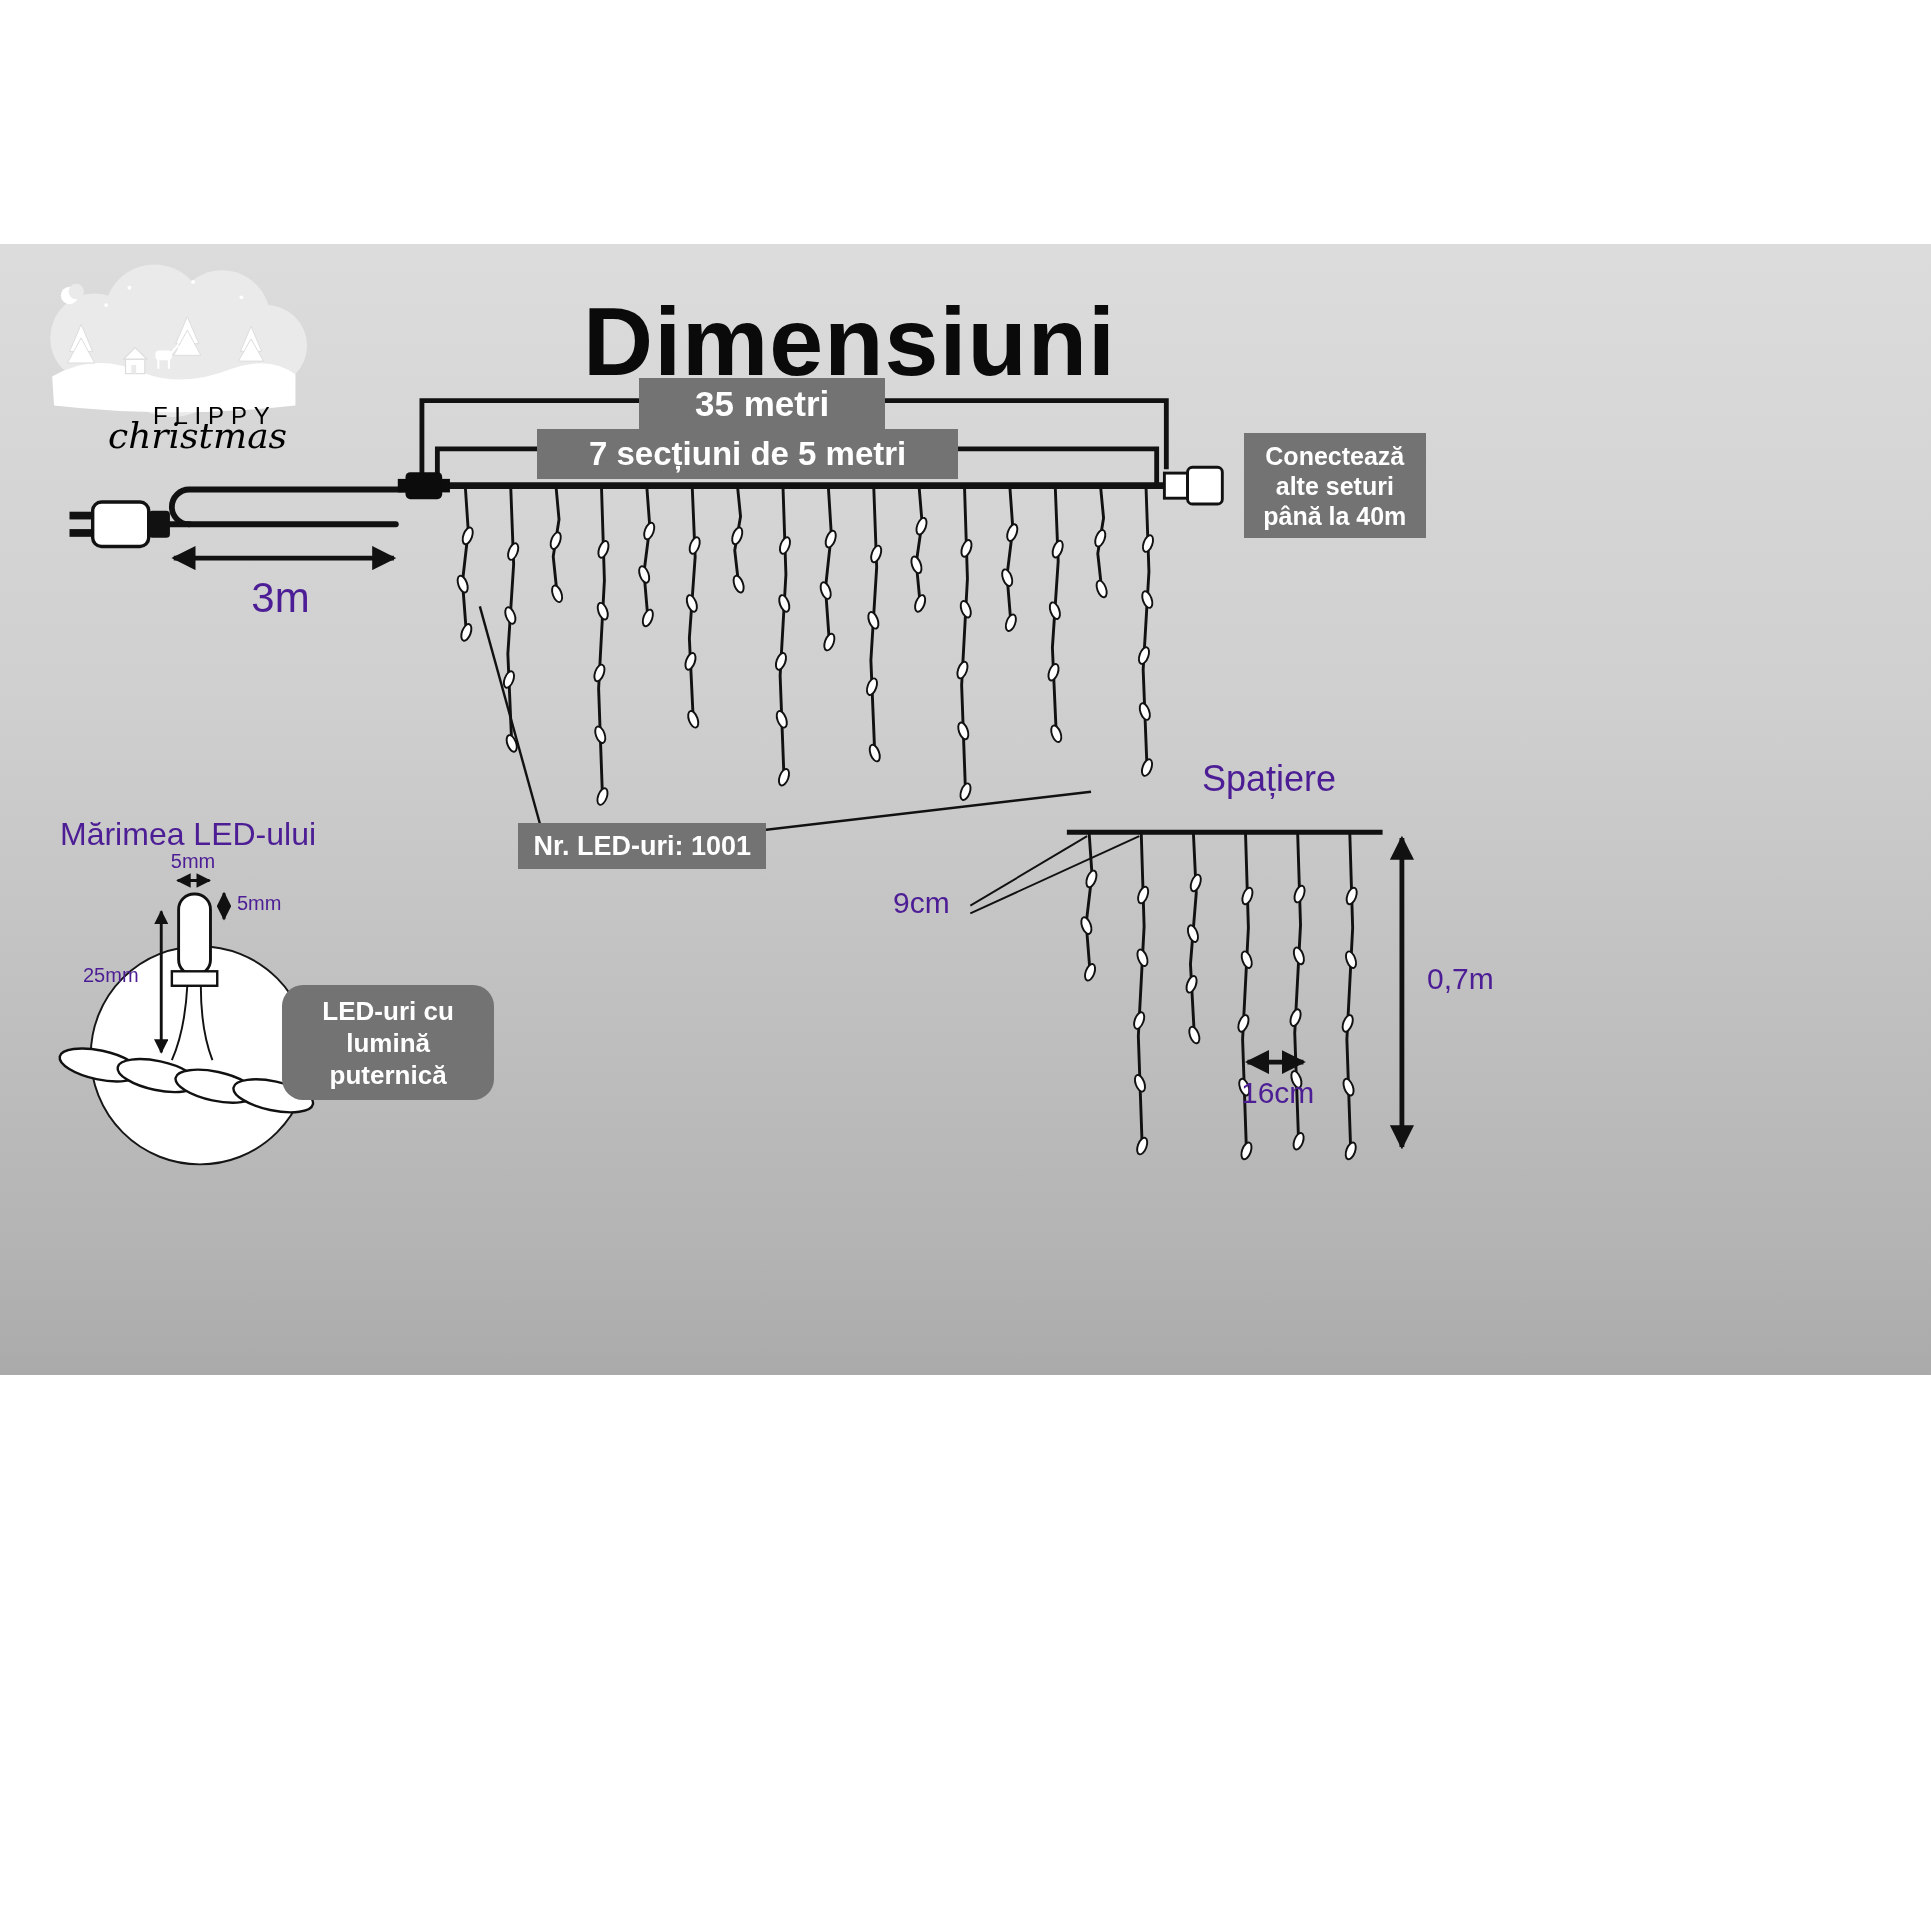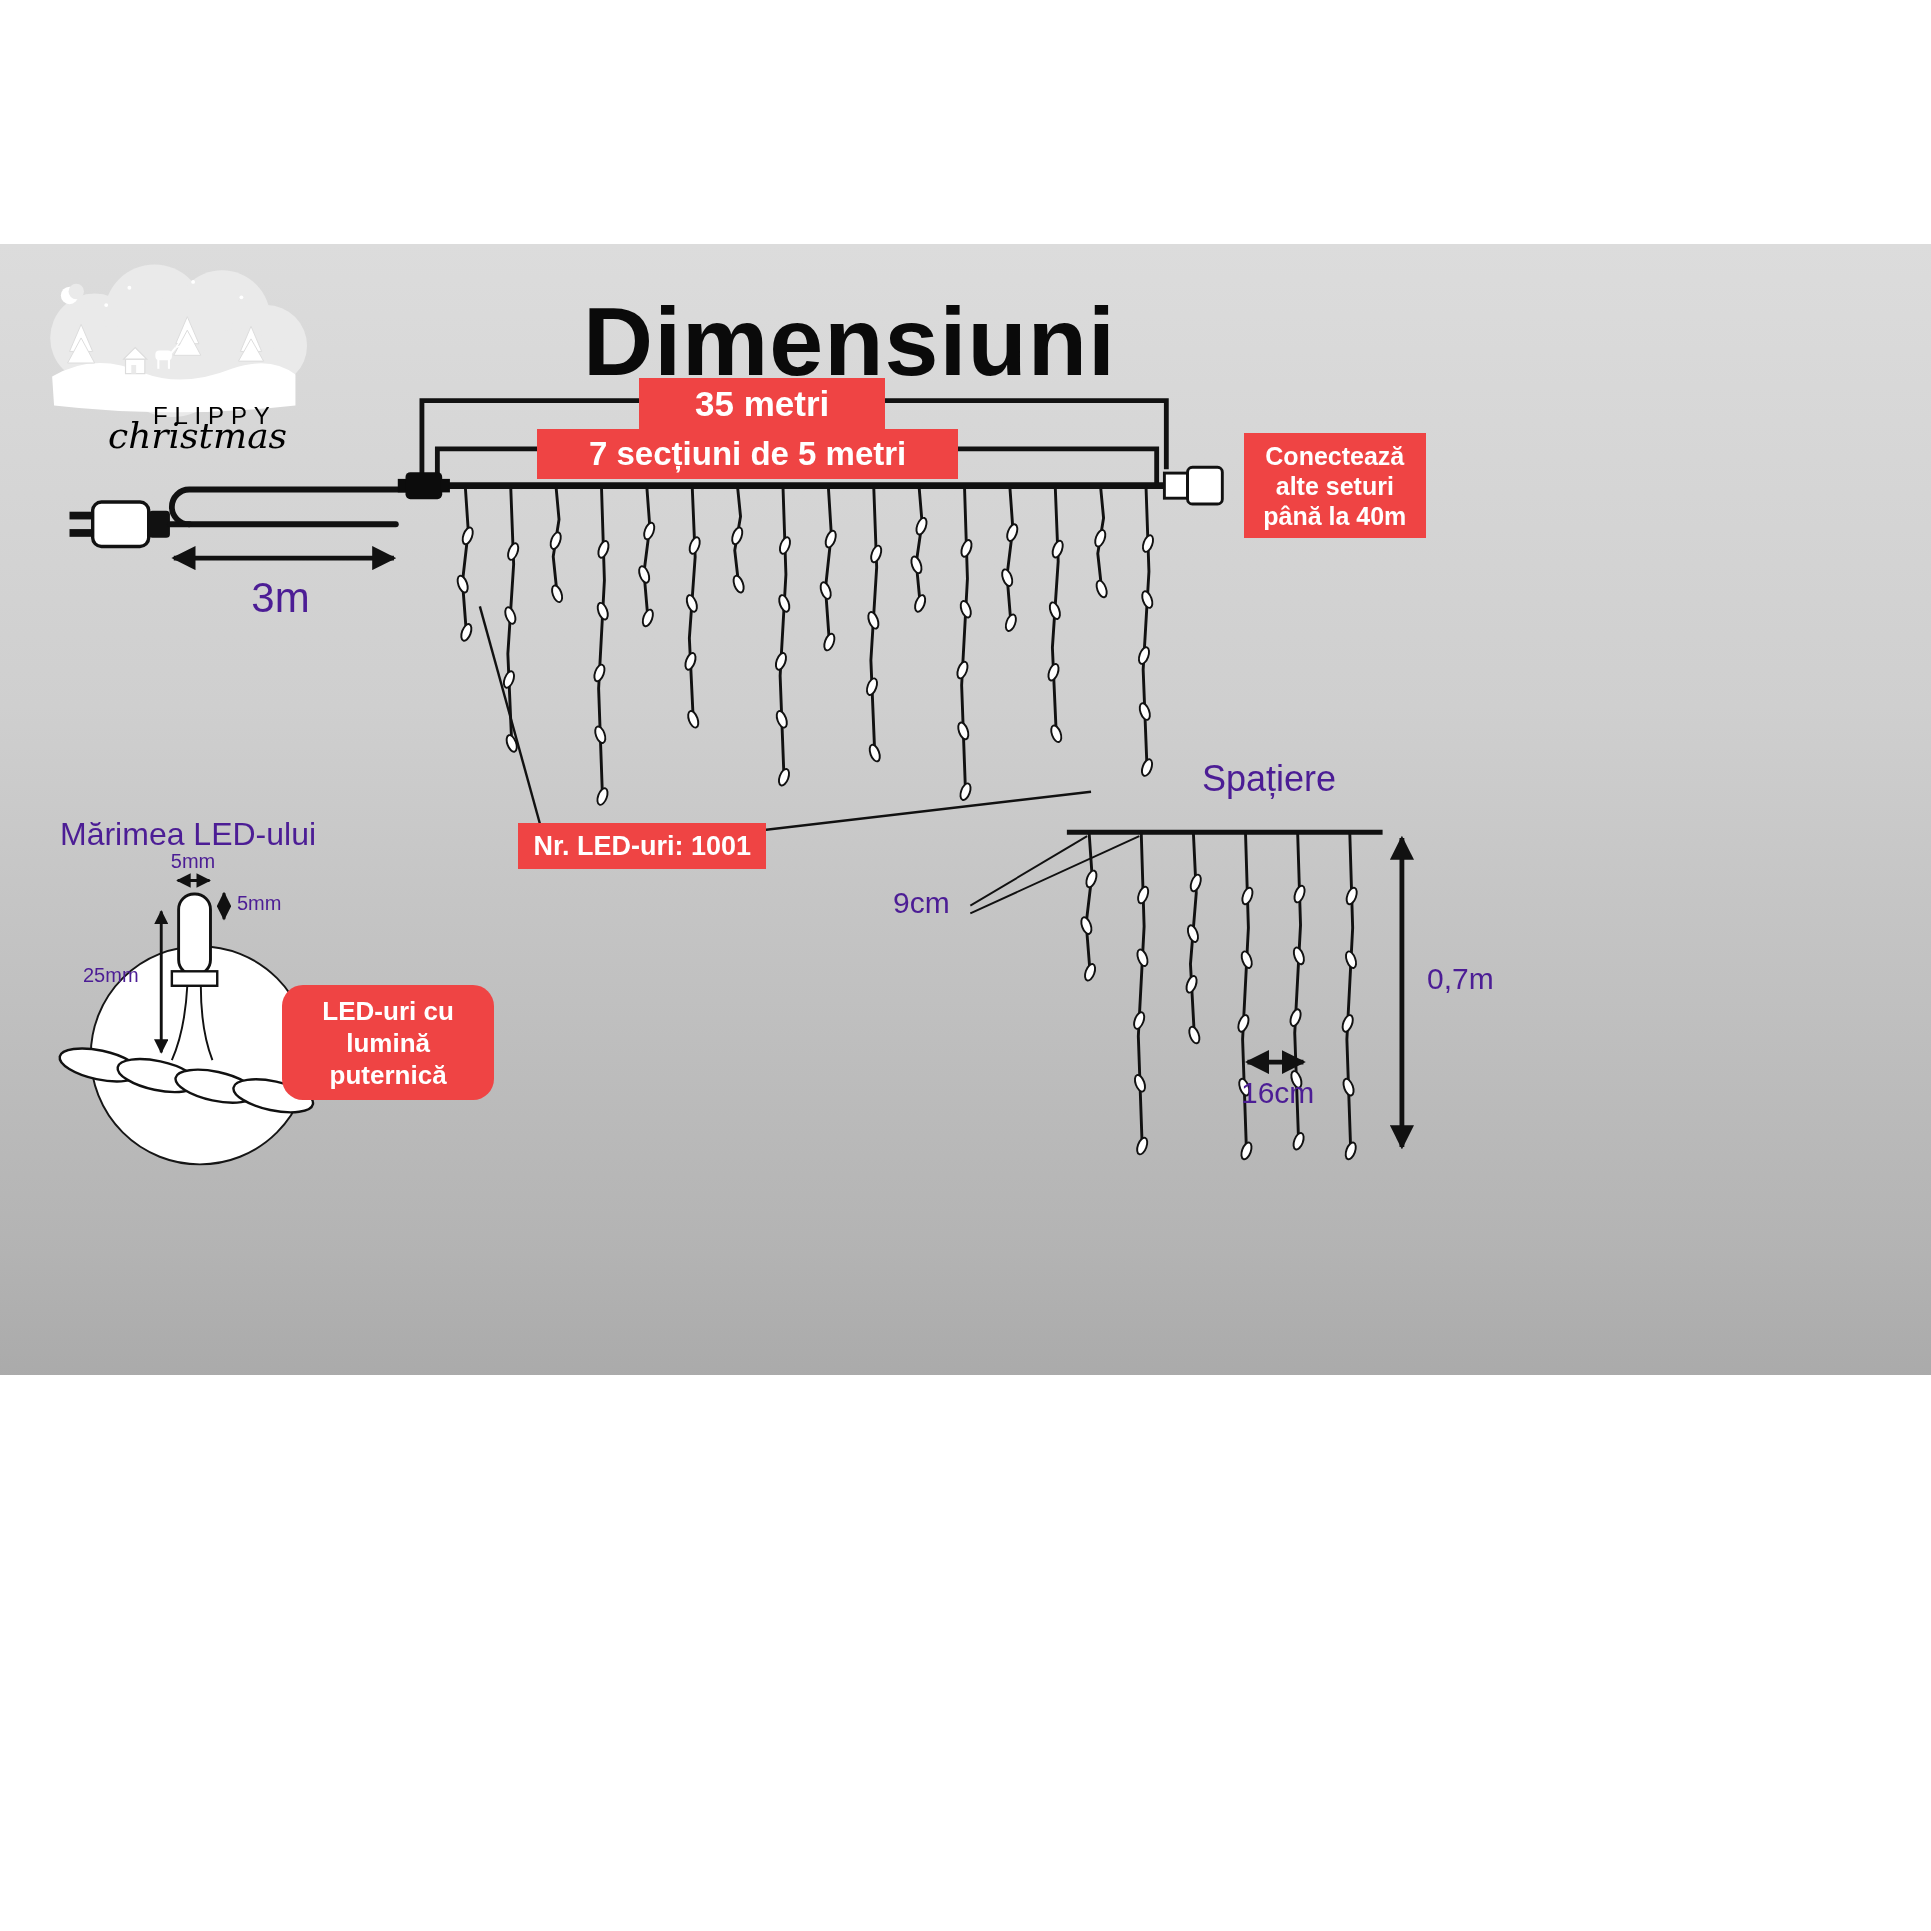--- a/index.html
+++ b/index.html
@@ -2,21 +2,21 @@
 <html><head>
 <meta charset="utf-8">
 <style>
   html,body{margin:0;padding:0;background:#fff;}
   .canvas{position:relative;width:1931px;height:1375px;background:#ffffff;overflow:hidden;
           font-family:"Liberation Sans",sans-serif;color:#111;}
   .band{position:absolute;left:0;top:244px;width:100%;height:1443px;
         background:linear-gradient(180deg,#dcdcdc 0%,#cfcfcf 32%,#b3b3b3 70%,#949494 100%);}
   svg.art{position:absolute;left:0;top:0;width:1931px;height:1931px;}
   .lbl{position:absolute;color:#4c1d95;white-space:nowrap;}
-  .badge{position:absolute;background:#ef4444;color:#ffffff;font-weight:bold;text-align:center;}
+  .badge{position:absolute;background:#737373;color:#ffffff;font-weight:bold;text-align:center;}
   .title{position:absolute;left:270px;top:286px;width:1159px;text-align:center;
          font-size:97px;font-weight:bold;letter-spacing:1px;color:#0a0a0a;}
   .footer{position:absolute;left:0;top:1202px;width:1931px;text-align:center;font-size:37px;color:#161616;}
   .brand{position:absolute;left:153px;top:402px;font-size:24px;letter-spacing:6.8px;color:#000000;}
   .brandscript{position:absolute;left:108px;top:415px;font-family:"DejaVu Serif",serif;
                font-style:italic;font-size:36px;color:#000000;}
 </style>
 </head>
 <body>
 

